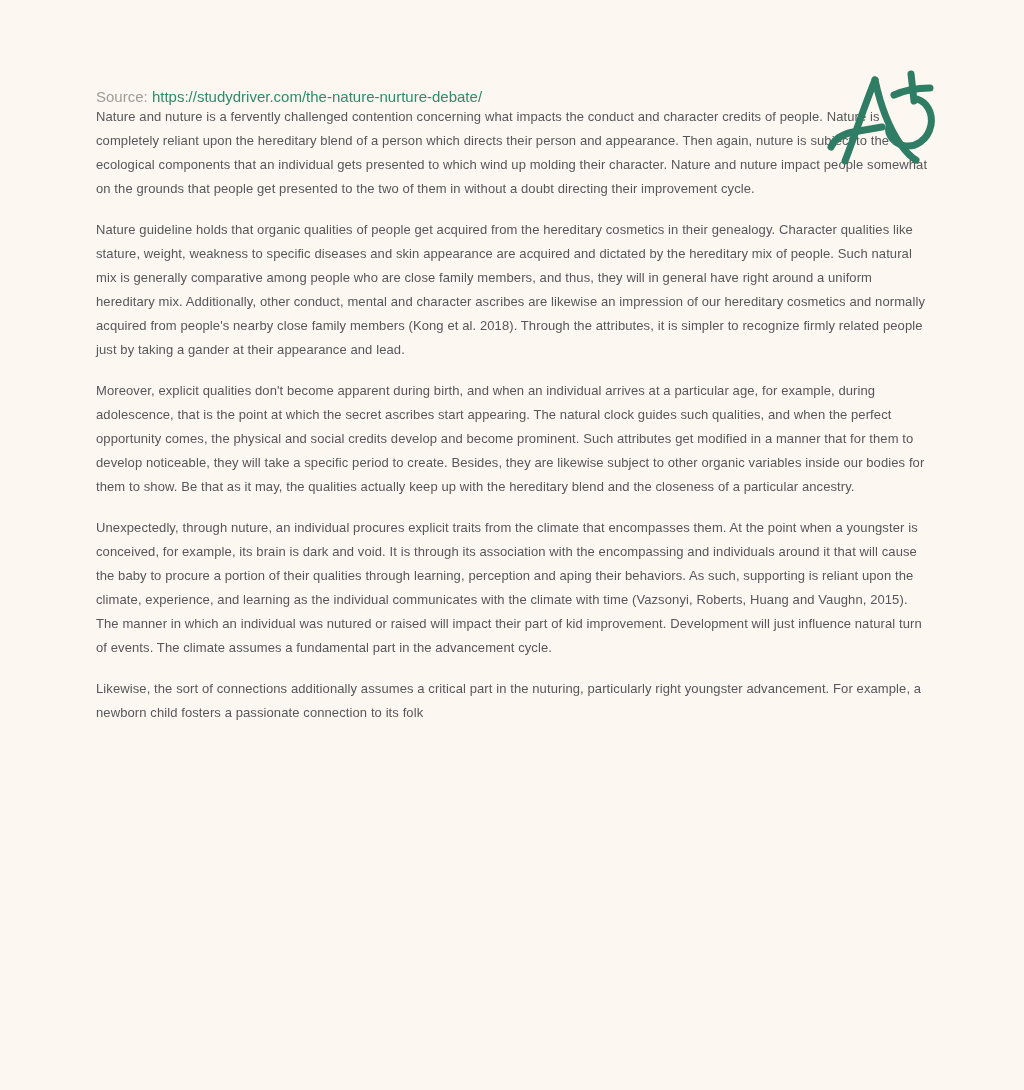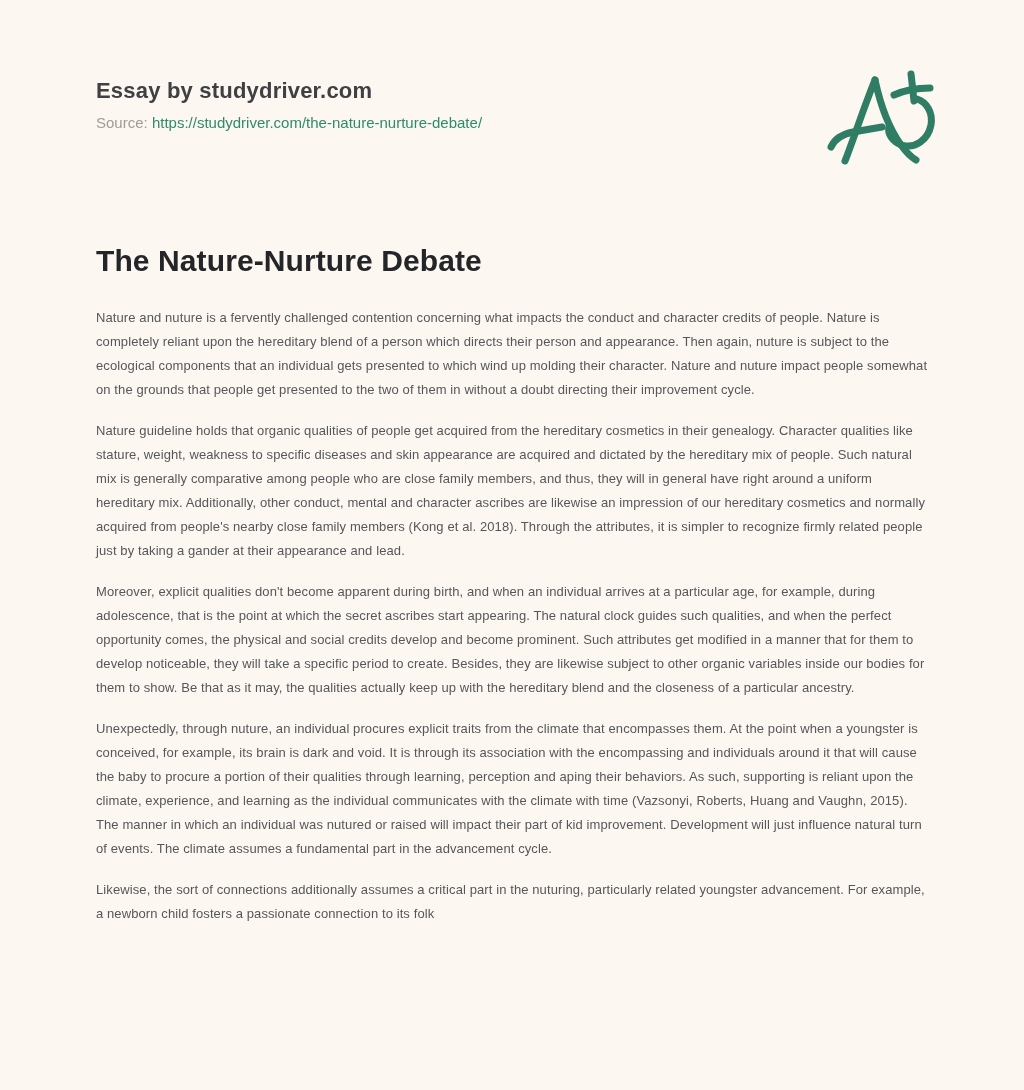--- a/index.html
+++ b/index.html
@@ -69,21 +69,20 @@
     line-height: 24px;
     color: var(--body);
     letter-spacing: 0.1px;
   }
 </style>
 </head>
 <body>
 
 <div class="page">
 
-  <h1 class="essay-by">Essay by studydriver.com</h1>
 
   <p class="source-line">
     <span>Source:</span>
     <a class="source-link">https://studydriver.com/the-nature-nurture-debate/</a>
   </p>
 
   <div class="logo">
     <svg viewBox="0 0 110 100" fill="none" stroke="currentColor" stroke-width="7" stroke-linecap="round" stroke-linejoin="round">
 
       <path d="M 20 93 C 29 70 40 36 50 12"></path>
@@ -93,23 +92,22 @@
       <path d="M 6 79 C 10 70 18 66 28 64 L 57 59"></path>
 
       <path d="M 69 27 C 80 22 95 20 105 20"></path>
 
       <path d="M 86 6 C 87 14 88 24 89 33"></path>
 
       <path d="M 92 31 C 102 34 108 45 106 57 C 103 72 90 81 77 77 C 68 74 62 66 64 58"></path>
     </svg>
   </div>
 
-  <h2 class="essay-title">The Nature-Nurture Debate</h2>
 
   <div class="essay-body">
     <p>Nature and nuture is a fervently challenged contention concerning what impacts the conduct and character credits of people. Nature is completely reliant upon the hereditary blend of a person which directs their person and appearance. Then again, nuture is subject to the ecological components that an individual gets presented to which wind up molding their character. Nature and nuture impact people somewhat on the grounds that people get presented to the two of them in without a doubt directing their improvement cycle.</p>
     <p>Nature guideline holds that organic qualities of people get acquired from the hereditary cosmetics in their genealogy. Character qualities like stature, weight, weakness to specific diseases and skin appearance are acquired and dictated by the hereditary mix of people. Such natural mix is generally comparative among people who are close family members, and thus, they will in general have right around a uniform hereditary mix. Additionally, other conduct, mental and character ascribes are likewise an impression of our hereditary cosmetics and normally acquired from people's nearby close family members (Kong et al. 2018). Through the attributes, it is simpler to recognize firmly related people just by taking a gander at their appearance and lead.</p>
     <p>Moreover, explicit qualities don't become apparent during birth, and when an individual arrives at a particular age, for example, during adolescence, that is the point at which the secret ascribes start appearing. The natural clock guides such qualities, and when the perfect opportunity comes, the physical and social credits develop and become prominent. Such attributes get modified in a manner that for them to develop noticeable, they will take a specific period to create. Besides, they are likewise subject to other organic variables inside our bodies for them to show. Be that as it may, the qualities actually keep up with the hereditary blend and the closeness of a particular ancestry.</p>
     <p>Unexpectedly, through nuture, an individual procures explicit traits from the climate that encompasses them. At the point when a youngster is conceived, for example, its brain is dark and void. It is through its association with the encompassing and individuals around it that will cause the baby to procure a portion of their qualities through learning, perception and aping their behaviors. As such, supporting is reliant upon the climate, experience, and learning as the individual communicates with the climate with time (Vazsonyi, Roberts, Huang and Vaughn, 2015). The manner in which an individual was nutured or raised will impact their part of kid improvement. Development will just influence natural turn of events. The climate assumes a fundamental part in the advancement cycle.</p>
-    <p>Likewise, the sort of connections additionally assumes a critical part in the nuturing, particularly related youngster advancement. For example, a newborn child fosters a passionate connection to its folk</p>
+    <p>Likewise, the sort of connections additionally assumes a critical part in the nuturing, particularly right youngster advancement. For example, a newborn child fosters a passionate connection to its folk</p>
   </div>
 
 </div>
 
 </body></html>

